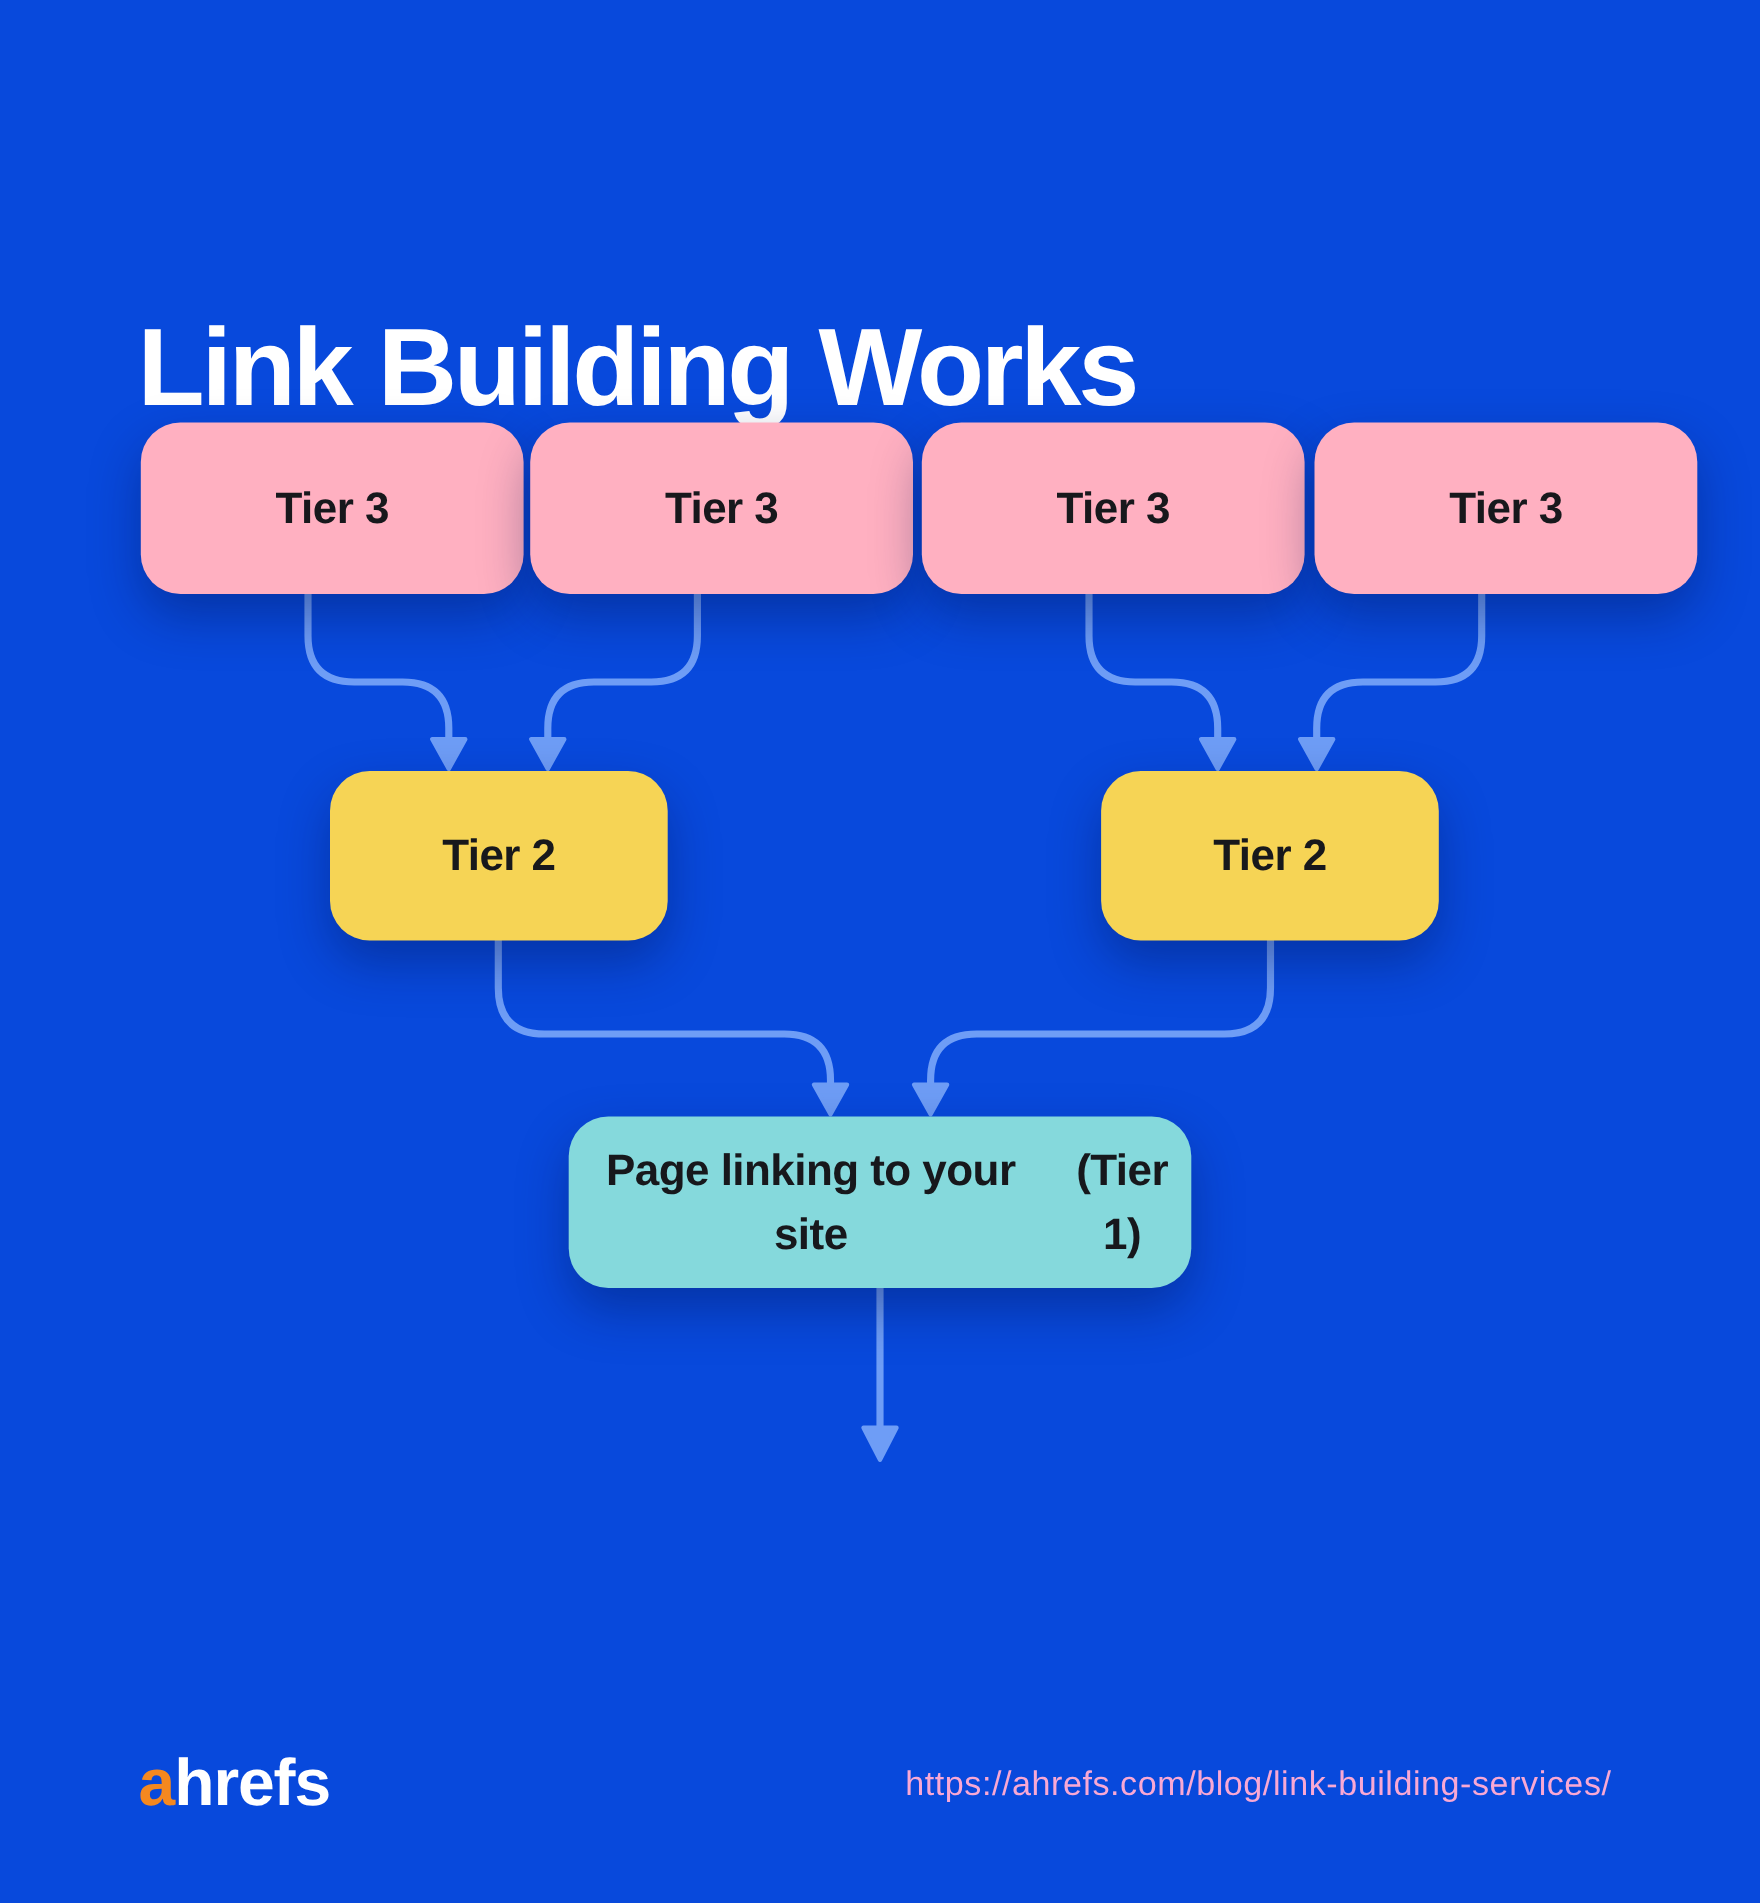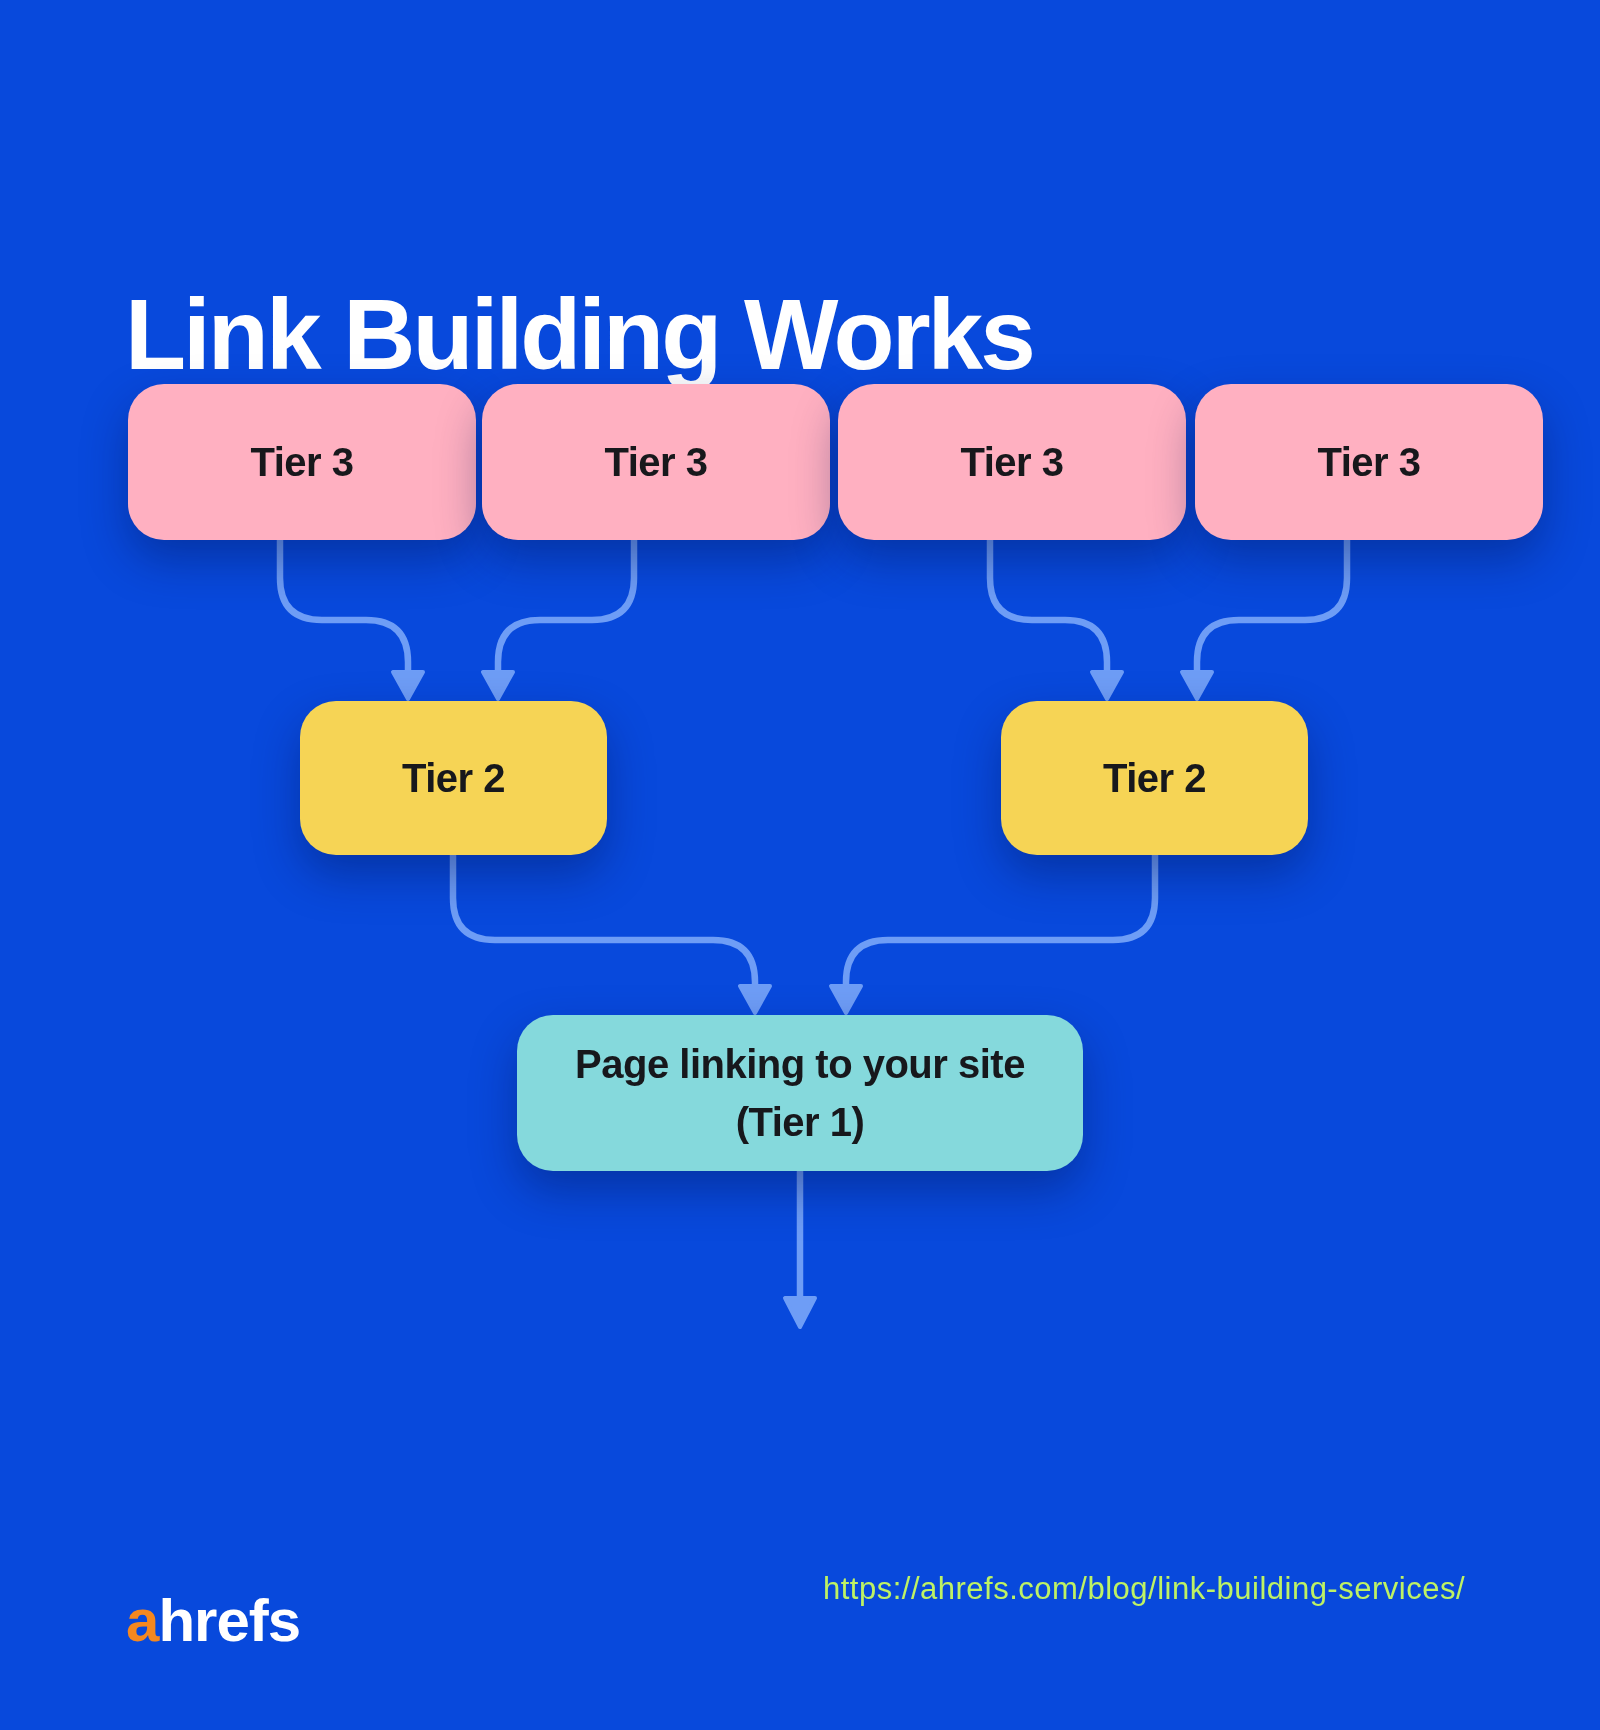--- a/index.html
+++ b/index.html
@@ -61,39 +61,39 @@
   .tier3.n3 { left: 838px; }
   .tier3.n4 { left: 1195px; }
   .node.tier2 { background: #F6D455; width: 307px; height: 154px; top: 701px; }
   .tier2.n1 { left: 300px; }
   .tier2.n2 { left: 1001px; }
   .node.tier1 {
     background: #85D9DC;
     left: 517px; top: 1015px;
     width: 566px; height: 156px;
     line-height: 1.45;
-    flex-direction: column;
+    flex-direction: row;
   }
   .node.yoursite { background: #8FE095; left: 648px; top: 1330px; width: 304px; height: 157px; }
   .footer-logo {
     position: absolute;
     left: 126px;
     top: 1586px;
     font-size: 60px;
     font-weight: bold;
     letter-spacing: -1px;
     color: #FFFFFF;
   }
   .footer-logo .logo-a { color: #F5881F; }
   .footer-url {
     position: absolute;
     right: 135px;
-    top: 1571px;
+    top: 1604px;
     font-size: 31px;
-    color: #bef264;
+    color: #f9a8d4;
     letter-spacing: 0.5px;
   }
 </style>
 </head>
 <body>
 
 <div id="canvas">
 
   <div class="title"><br>
 <span>Link Building Works</span></div>

